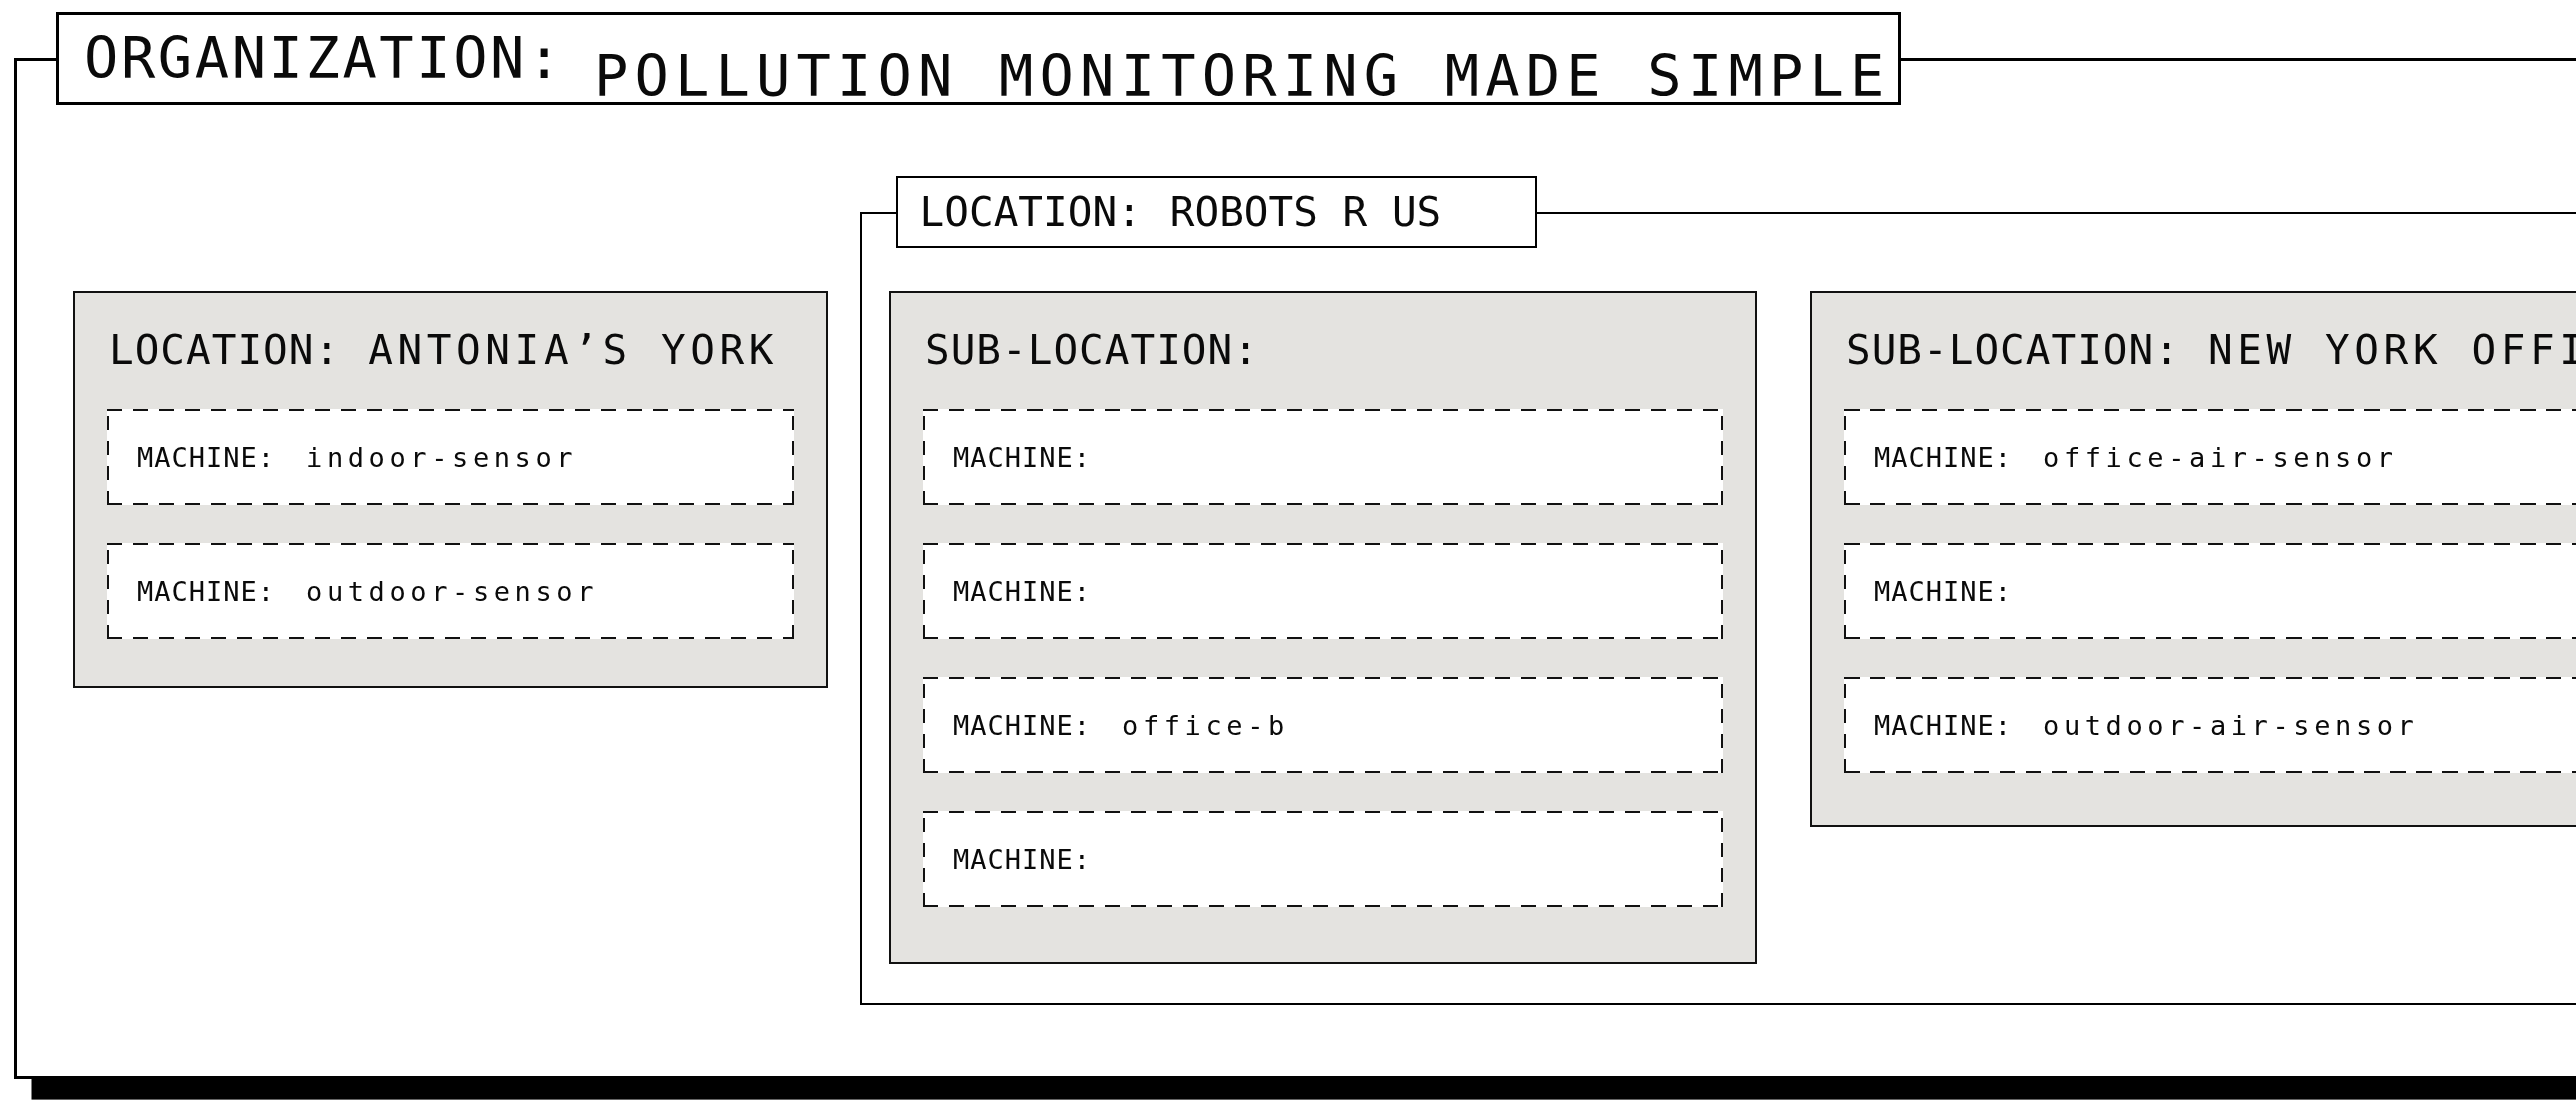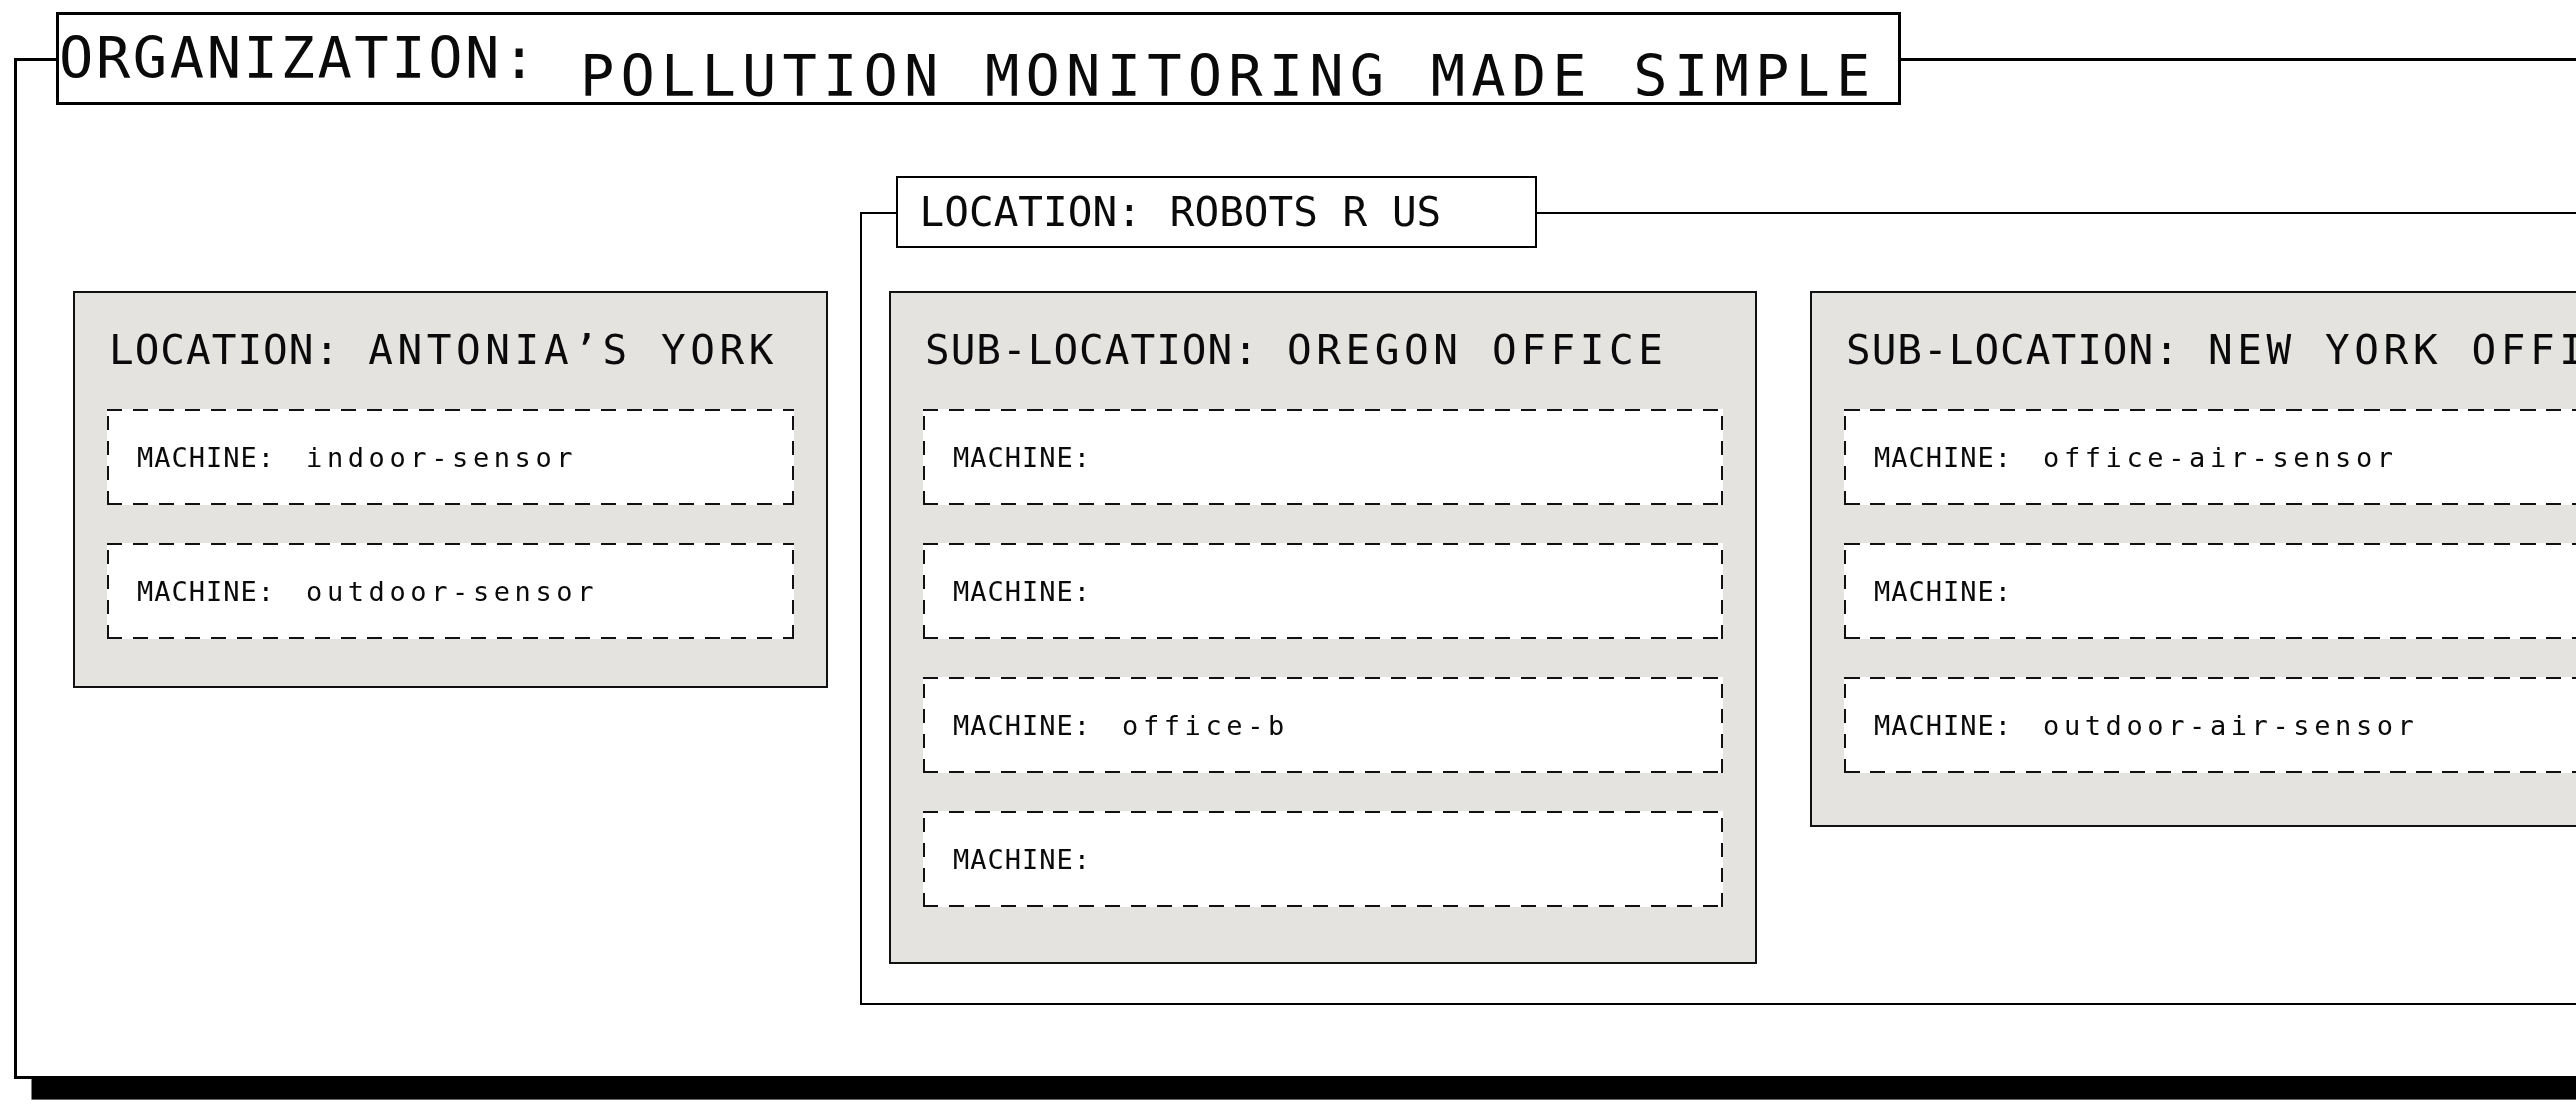--- a/index.html
+++ b/index.html
@@ -24,22 +24,23 @@
 
   
   .legend {
     background: #ffffff;
     border: 3.1px solid #000;
     display: flex;
     align-items: center;
   }
   .org-legend {
     left: 56px; top: 12px; width: 1845px; height: 93px;
+    padding-left: 25px;
     font-size: 57px; line-height: 1;
-    gap: 41px;
+    gap: 30px;
   }
   .org-legend .lbl { letter-spacing: 2.6px; }
   .org-legend .val { letter-spacing: 6.2px; margin-top: 36px; }
 
   .robots-box {
     left: 860px; top: 212px; width: 1903px; height: 793px;
     border: 2.6px solid #000;
     background: #ffffff;
   }
   .robots-legend {
@@ -123,21 +124,20 @@
 
   <div class="abs robots-box"></div>
   <div class="abs legend robots-legend">
     <span class="lbl">LOCATION:</span>
     <span class="val">ROBOTS R US</span>
   </div>
 
   <div class="abs panel panel-oregon">
     <div class="panel-title">
       <span class="lbl">SUB-LOCATION:</span>
-      <span class="val">OREGON OFFICE</span>
     </div>
     <div class="machine">
       <span class="lbl">MACHINE:</span>
     </div>
     <div class="machine">
       <span class="lbl">MACHINE:</span>
     </div>
     <div class="machine">
       <span class="lbl">MACHINE:</span>
       <span class="val">office-b</span>

